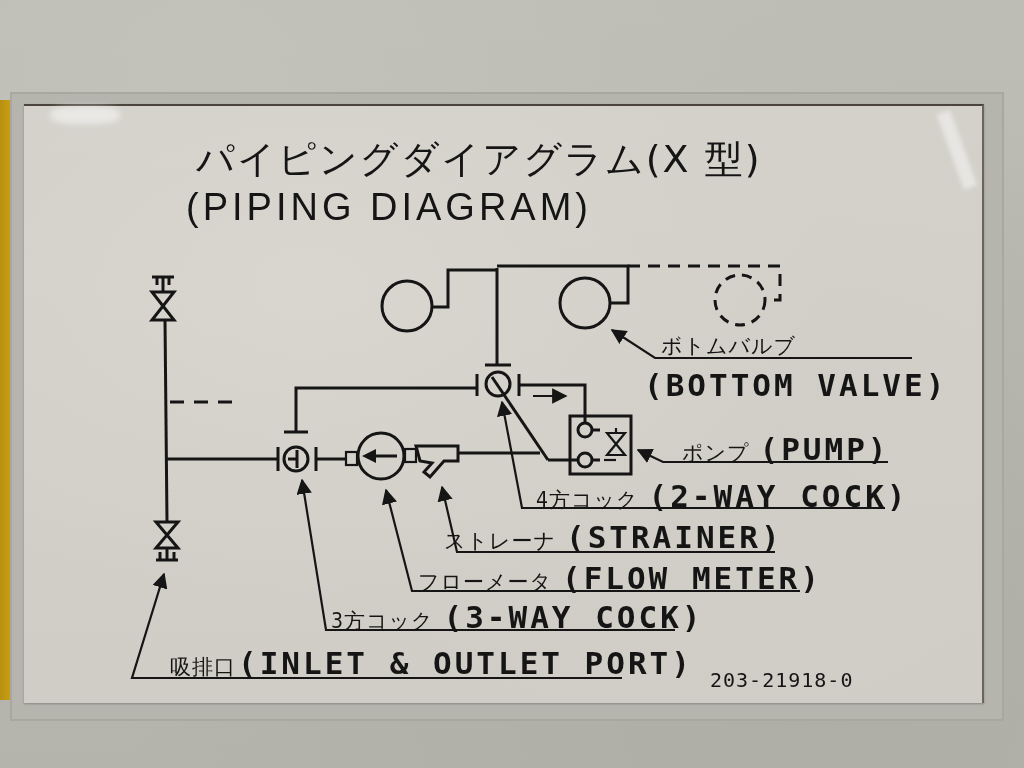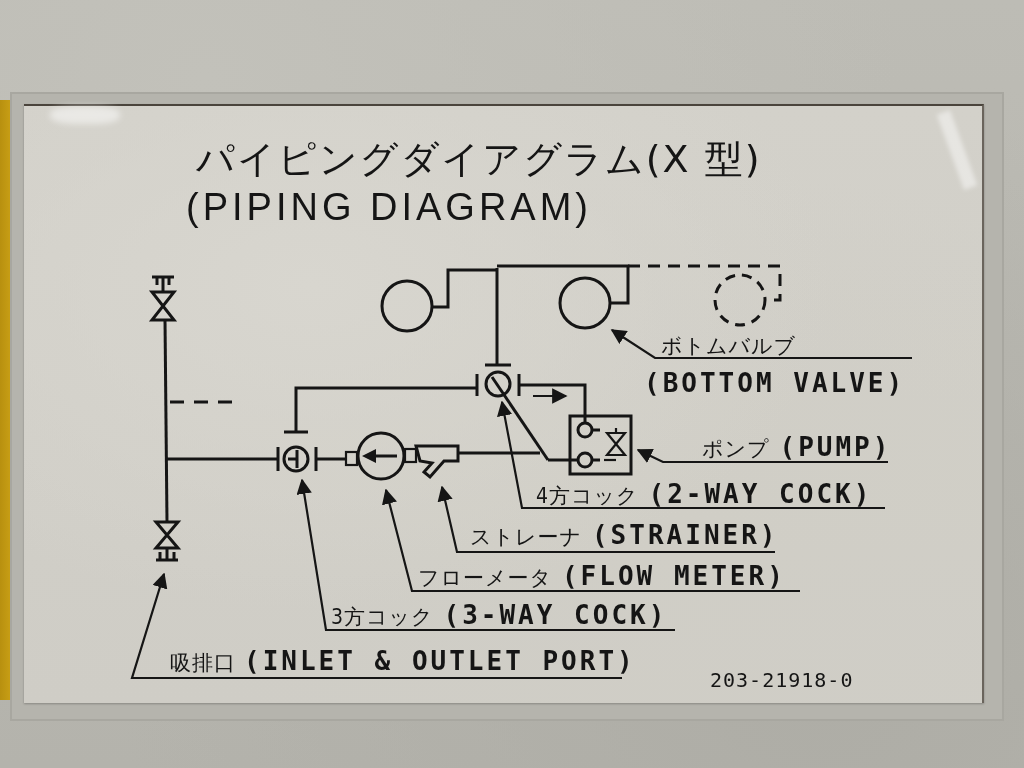--- a/index.html
+++ b/index.html
@@ -62,21 +62,21 @@
     font-size: 38px; letter-spacing: 4px; color: #151515;
     font-family: "Liberation Sans", sans-serif;
     text-align: right;
   }
   .label {
     position: absolute; color: #151515;
     font-family: "DejaVu Sans Condensed", "DejaVu Sans", sans-serif;
     font-size: 23px; white-space: nowrap; line-height: 1;
   }
   .label .jp { font-size: 21px; letter-spacing: 1px; margin-right: 10px; }
-  .label .en { font-weight: bold; letter-spacing: 3px; font-family: "DejaVu Sans Mono", monospace; font-size: 26px; }
+  .label .en { font-weight: bold; letter-spacing: 3px; font-family: "DejaVu Sans Mono", monospace; font-size: 31px; }
   .part-no {
     position: absolute; left: 710px; top: 668px;
     font-family: "DejaVu Sans Mono", monospace; font-size: 20px; color: #151515;
     letter-spacing: 1px;
   }
 </style>
 </head>
 <body>
 
 <div class="wall"></div>
@@ -199,37 +199,37 @@
   </g>
 </svg>
 
 <div class="label" style="left:661px; top:334px;">
   <span class="jp">ボトムバルブ</span>
 </div>
 <div class="label" style="left:644px; top:370px;">
   <span class="en">(BOTTOM VALVE)</span>
 </div>
 
-<div class="label" style="left:682px; top:434px;margin-left:20px;">
+<div class="label" style="left:682px; top:434px;">
   <span class="jp">ポンプ</span><span class="en">(PUMP)</span>
 </div>
 
 <div class="label" style="left:536px; top:481px;">
   <span class="jp">4方コック</span><span class="en">(2-WAY COCK)</span>
 </div>
 
-<div class="label" style="left:470px; top:522px;">
+<div class="label" style="left:444px; top:522px;">
   <span class="jp">ストレーナ</span><span class="en">(STRAINER)</span>
 </div>
 
 <div class="label" style="left:418px; top:563px;">
   <span class="jp">フローメータ</span><span class="en">(FLOW METER)</span>
 </div>
 
 <div class="label" style="left:331px; top:602px;">
   <span class="jp">3方コック</span><span class="en">(3-WAY COCK)</span>
 </div>
 
 <div class="label" style="left:170px; top:648px;">
-  <span class="jp" style="margin-right:8px">吸排口</span><span class="en">(INLET &amp; OUTLET PORT)</span>
+  <span class="jp" style="margin-right:2px">吸排口</span><span class="en">(INLET &amp; OUTLET PORT)</span>
 </div>
 
 <div class="part-no">203-21918-0</div>
 
 </body></html>

